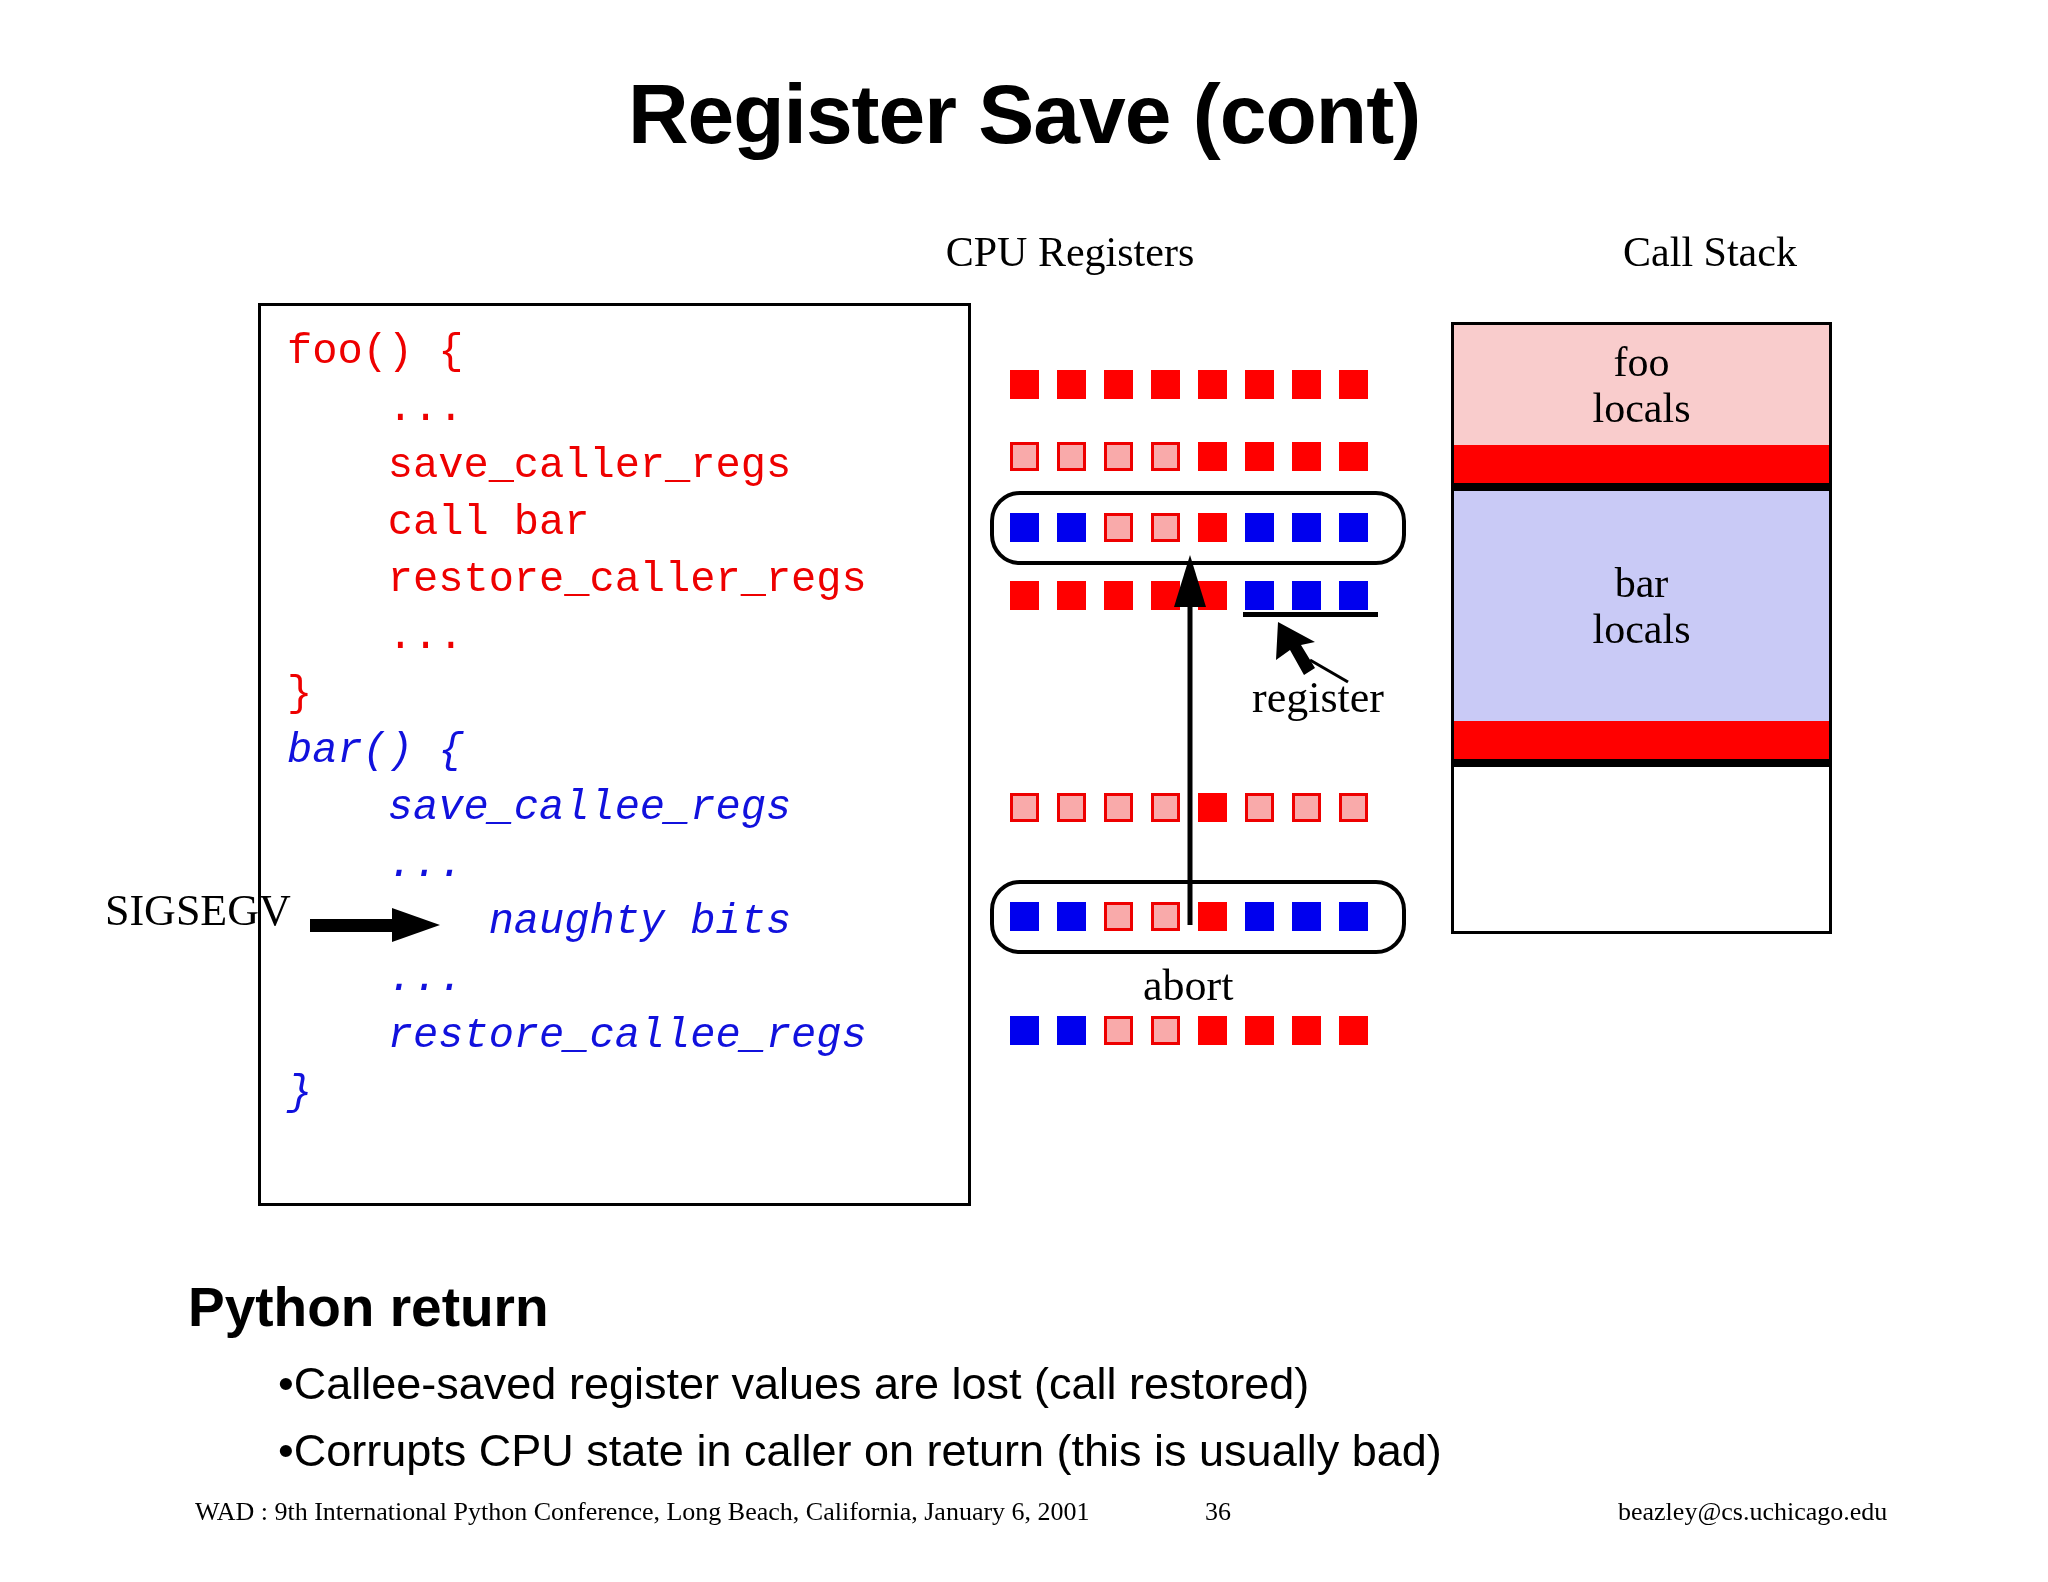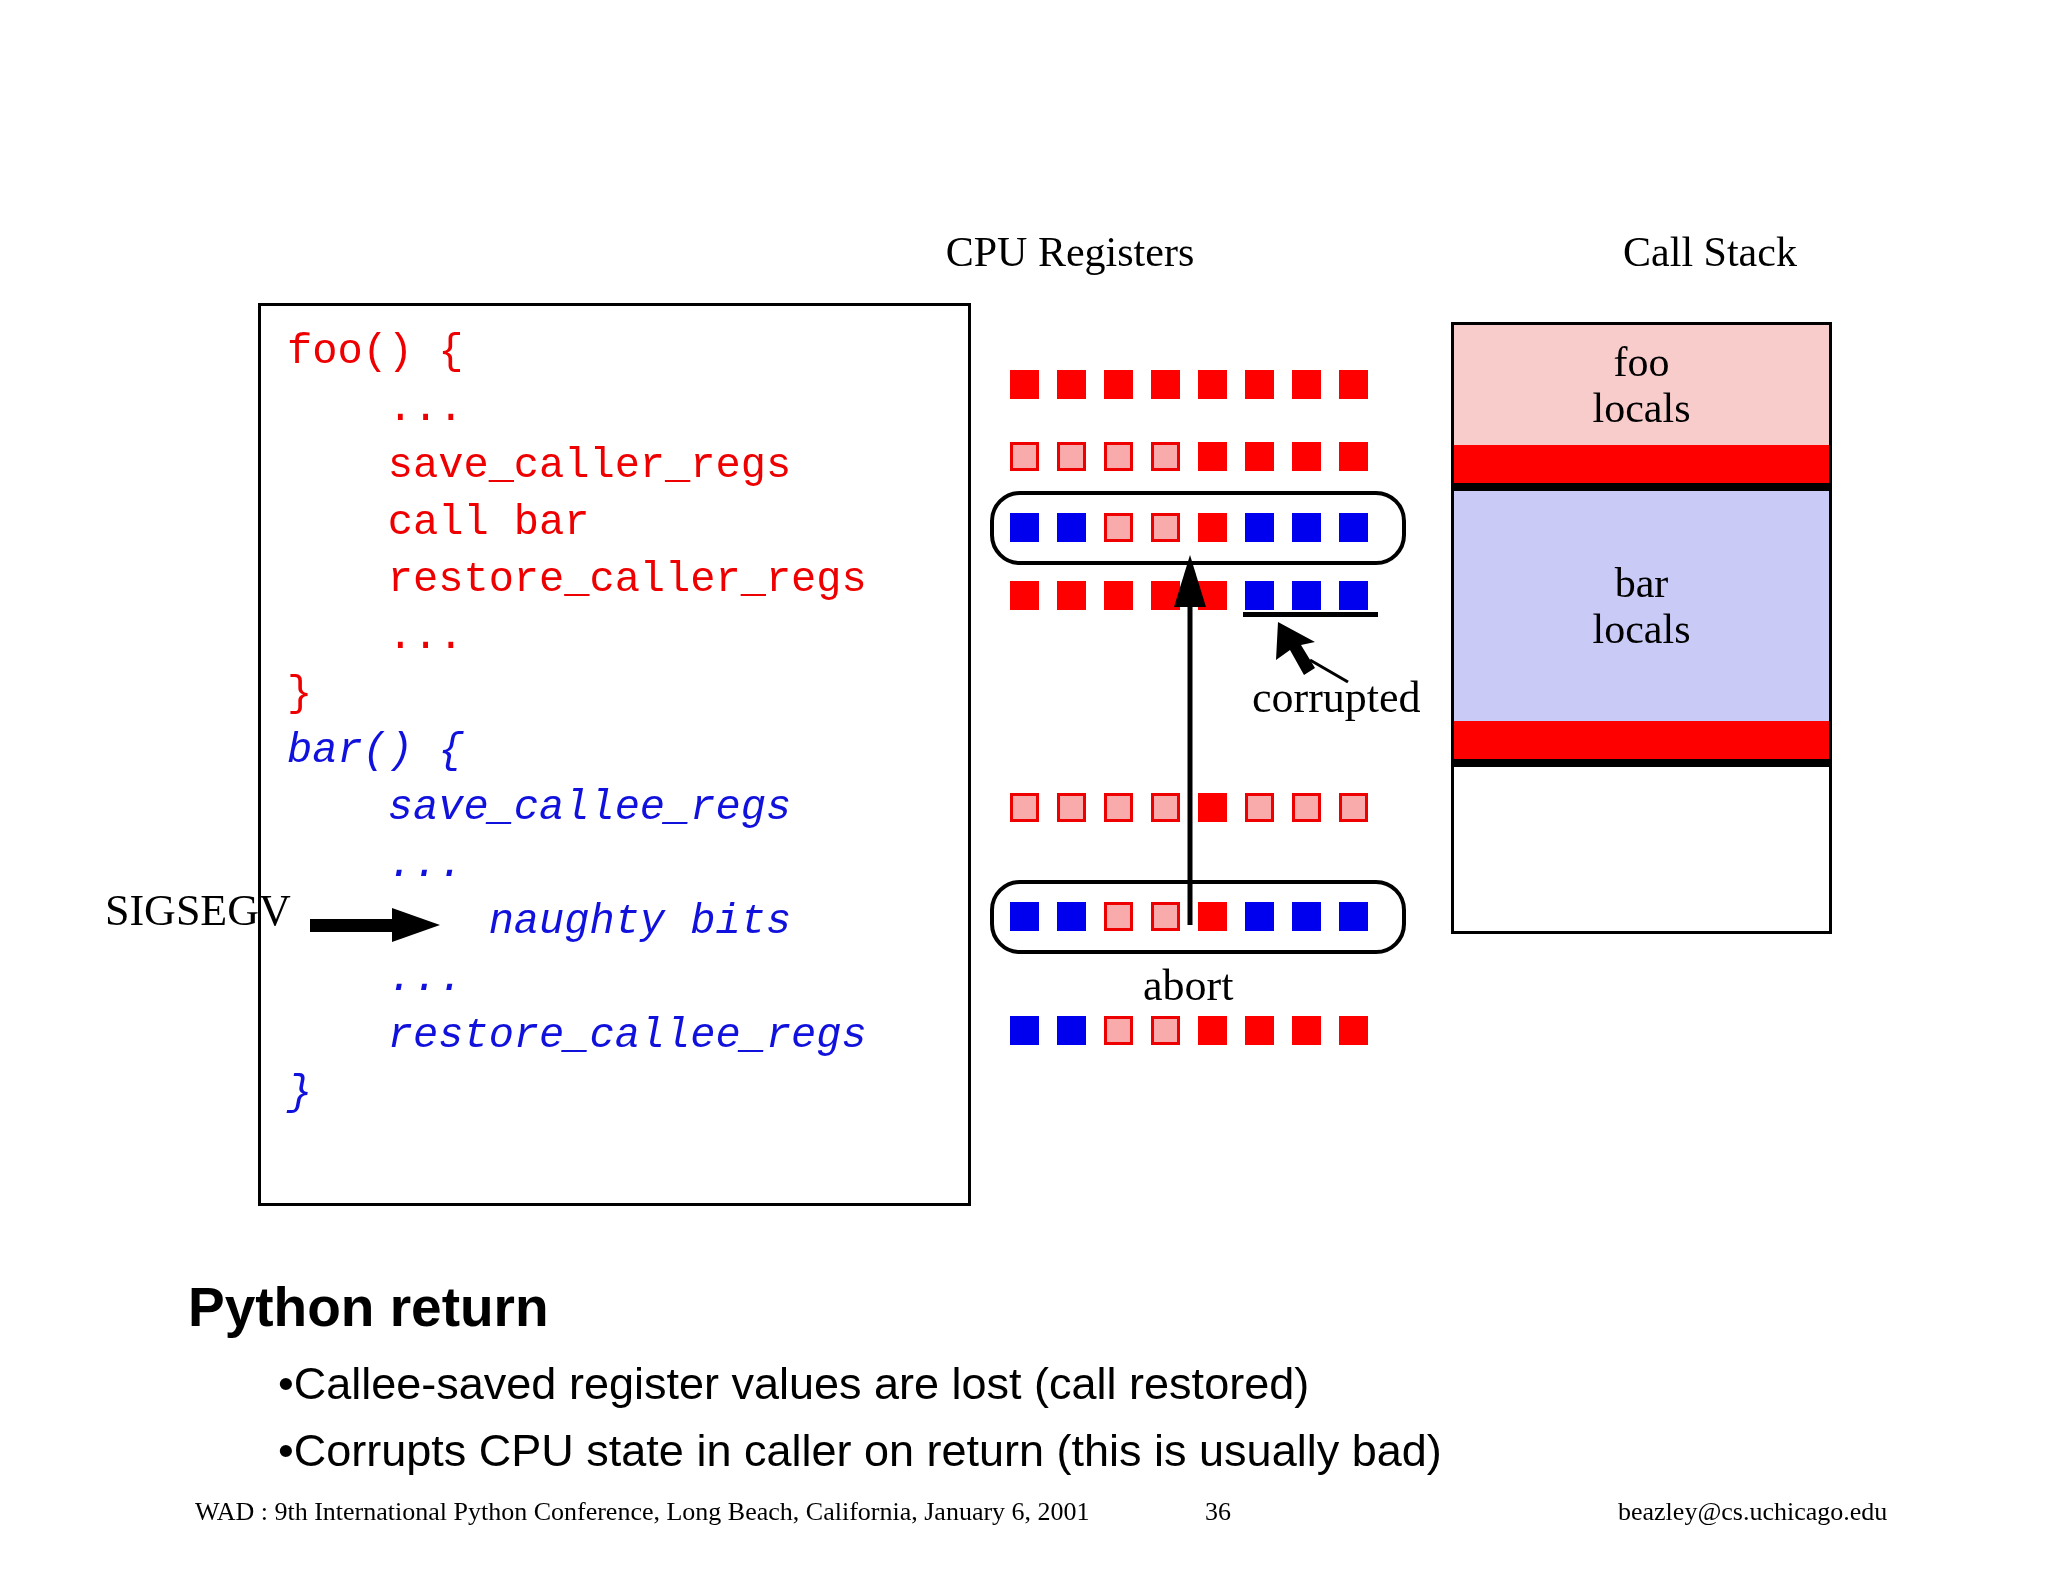--- a/index.html
+++ b/index.html
@@ -207,20 +207,21 @@
   }
   #footer-left   { left: 195px; }
   #footer-page   { left: 1205px; }
   #footer-email  { left: 1618px; text-align: center; }
 </style>
 </head>
 <body>
 
 <div id="slide">
 
+  <div id="slide-title">Register Save (cont)</div>
 
   <div class="col-heading" id="heading-call-stack">Call Stack</div>
   <div class="col-heading" id="heading-cpu-registers">CPU Registers</div>
 
   <div id="code-box">
     <div id="code-lines"><span class="code-line c-red">foo() {</span><span class="code-line c-red">    ...</span><span class="code-line c-red">    save_caller_regs</span><span class="code-line c-red">    call bar</span><span class="code-line c-red">    restore_caller_regs</span><span class="code-line c-red">    ...</span><span class="code-line c-red">}</span><span class="code-line c-blue">bar() {</span><span class="code-line c-blue">    save_callee_regs</span><span class="code-line c-blue">    ...</span><span class="code-line c-blue">        naughty bits</span><span class="code-line c-blue">    ...</span><span class="code-line c-blue">    restore_callee_regs</span><span class="code-line c-blue">}</span></div>
   </div>
 
   <div id="sigsegv-label">SIGSEGV</div>
   <svg id="sigsegv-arrow" viewBox="0 0 130 34">
@@ -301,21 +302,21 @@
         <div class="reg-cell reg-solid-red" style="left: 282px;"></div>
         <div class="reg-cell reg-solid-red" style="left: 329px;"></div>
       </div>
     </div>
 
   <div id="corrupted-underline"></div>
   <svg id="corrupted-arrow" viewBox="0 0 90 65">
     <polygon points="8,2 6,40 20,30 34,55 45,48 31,25 45,22" fill="#000000"></polygon>
     <line x1="40" y1="40" x2="78" y2="62" stroke="#000000" stroke-width="3"></line>
   </svg>
-  <div id="corrupted-label">corrupted</div>
+  <div id="corrupted-label">register</div>
 
   <svg id="abort-up-arrow" viewBox="0 0 40 370">
     <line x1="20" y1="370" x2="20" y2="40" stroke="#000000" stroke-width="5"></line>
     <polygon points="20,0 4,52 36,52" fill="#000000"></polygon>
   </svg>
   <div id="abort-label">abort</div>
 
   <div id="call-stack">
     <div class="stack-seg" id="seg-foo-locals">
         <div>

